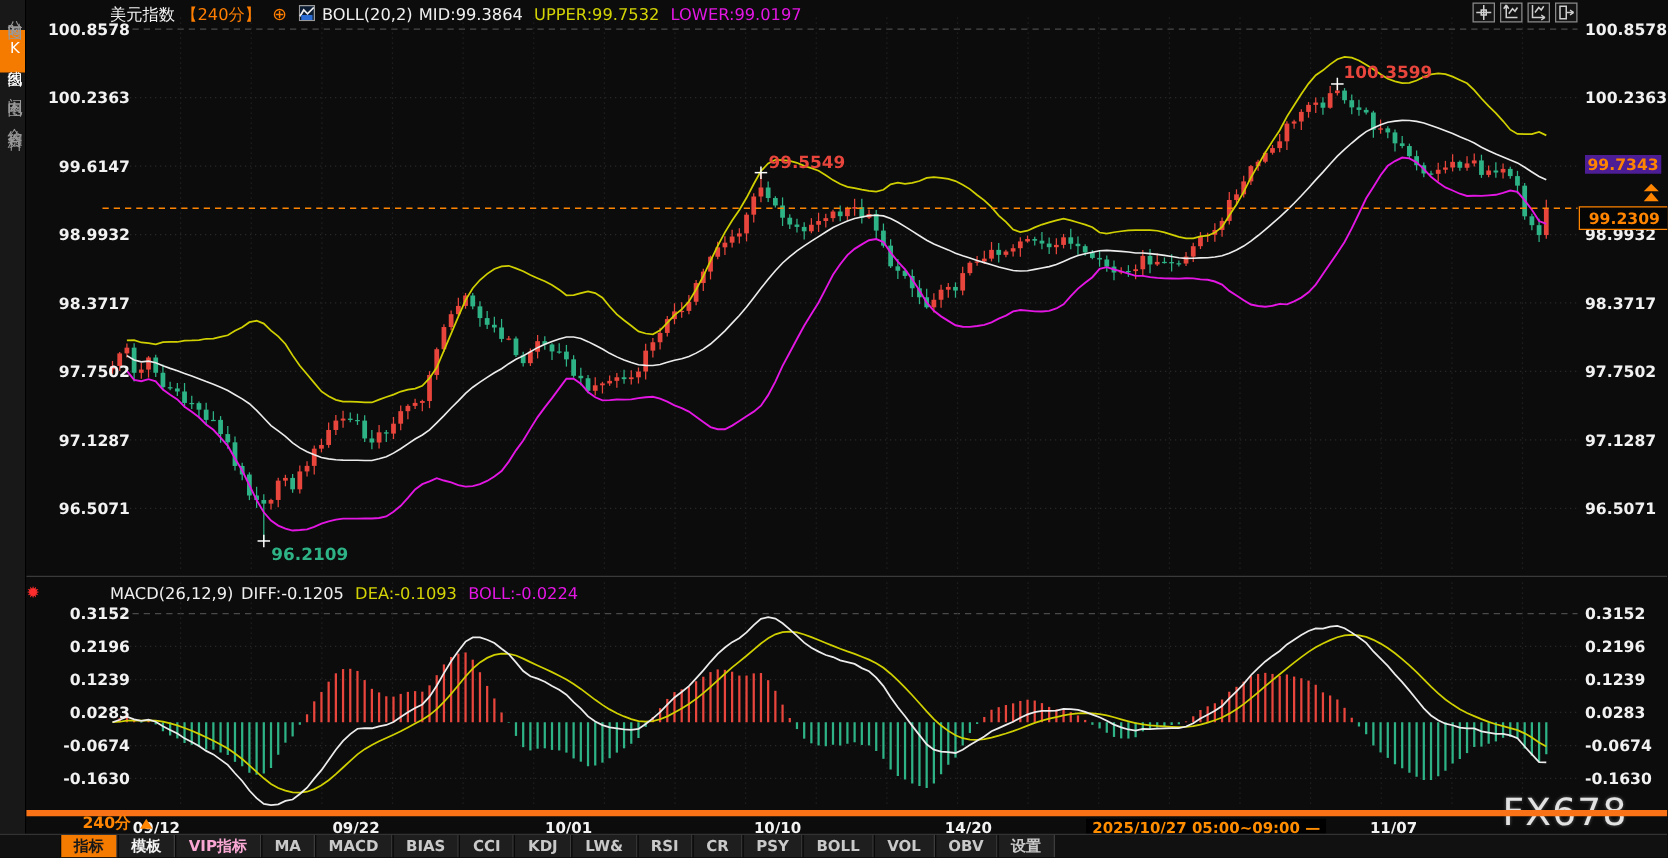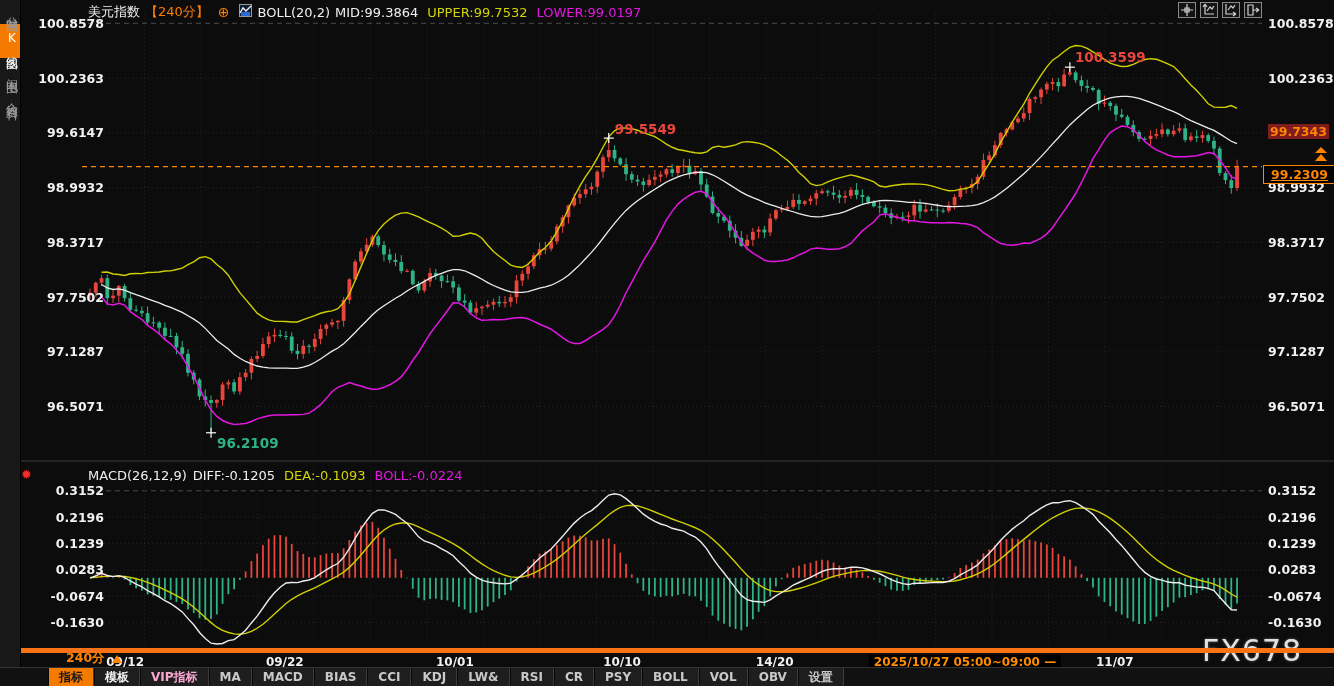--- a/index.html
+++ b/index.html
@@ -20,21 +20,21 @@
   .hdr .magenta{color:#e316e3;}
   .hdr .plus-ico{color:#ff7e00;font-size:14px;line-height:12px;cursor:pointer;}
   #macd-hdr{top:468px;}
   #pane-ico{position:absolute;left:21px;top:467px;color:#ff2d2d;font-size:13px;z-index:6;}
   
   #win-ctrls{position:absolute;right:72px;top:2px;z-index:6;display:flex;gap:4px;}
   .ctrl-btn{width:16px;height:14px;border:1px solid #8a8a8a;background:#141414;display:flex;
             align-items:center;justify-content:center;cursor:pointer;}
   .ctrl-btn svg{display:block;}
   
-  #upper-mark{position:absolute;left:1268px;z-index:6;color:#ff8400;font-weight:700;font-size:12.5px;background:#7f1d1d;padding:0 2px;}
+  #upper-mark{position:absolute;left:1268px;z-index:6;color:#ff8400;font-weight:700;font-size:12.5px;background:#4c1d95;padding:0 2px;}
   #last-price-box{position:absolute;left:1263px;z-index:7;border:1px solid #ff8400;background:#050505;
                   color:#ff8400;font-weight:700;font-size:12.5px;padding:1px 6px 1px 7px;}
   #latest-ico{position:absolute;left:1315px;z-index:7;width:0;height:0;cursor:pointer;}
   #latest-ico .t1,#latest-ico .t2{width:0;height:0;border-left:6px solid transparent;border-right:6px solid transparent;}
   #latest-ico .t1{border-bottom:6px solid #ff8400;}
   #latest-ico .t2{border-bottom:7px solid #ff8400;margin-top:1px;}
   
   #date-strip{position:absolute;left:0;top:648px;width:1334px;height:19px;border-top:5px solid #f97316;z-index:4;}
   .x-lab{position:absolute;top:2px;transform:translateX(-50%);color:#f2f2f2;font-weight:700;font-size:12px;white-space:nowrap;}
   .x-lab.hl{background:#000;color:#ff8d00;padding:0 5px;}
@@ -808,21 +808,21 @@
         </svg>
       </div>
       <div class="ctrl-btn">
         <svg width="14" height="14" viewBox="0 0 14 14">
           <path d="M2 2h5v10H2zM7 7h6M13 7l-3-2M13 7l-3 2" stroke="#cfcfcf" fill="none" stroke-width="1.2"></path>
         </svg>
       </div>
     </div>
 
   <div id="upper-mark" style="top: 124.303px;">99.7343</div>
-  <div id="last-price-box" style="top: 164.662px; text-decoration: underline;">99.2309</div>
+  <div id="last-price-box" style="top: 164.662px;">99.2309</div>
   <div id="latest-ico" style="top: 146.662px;">
       <div class="t1"></div>
       <div class="t2"></div>
     </div>
 
   <div id="date-strip">
       <div class="x-lab" style="left: 125.16px;">09/12</div>
       <div class="x-lab" style="left: 284.823px;">09/22</div>
       <div class="x-lab" style="left: 454.861px;">10/01</div>
       <div class="x-lab" style="left: 622.017px;">10/10</div>

